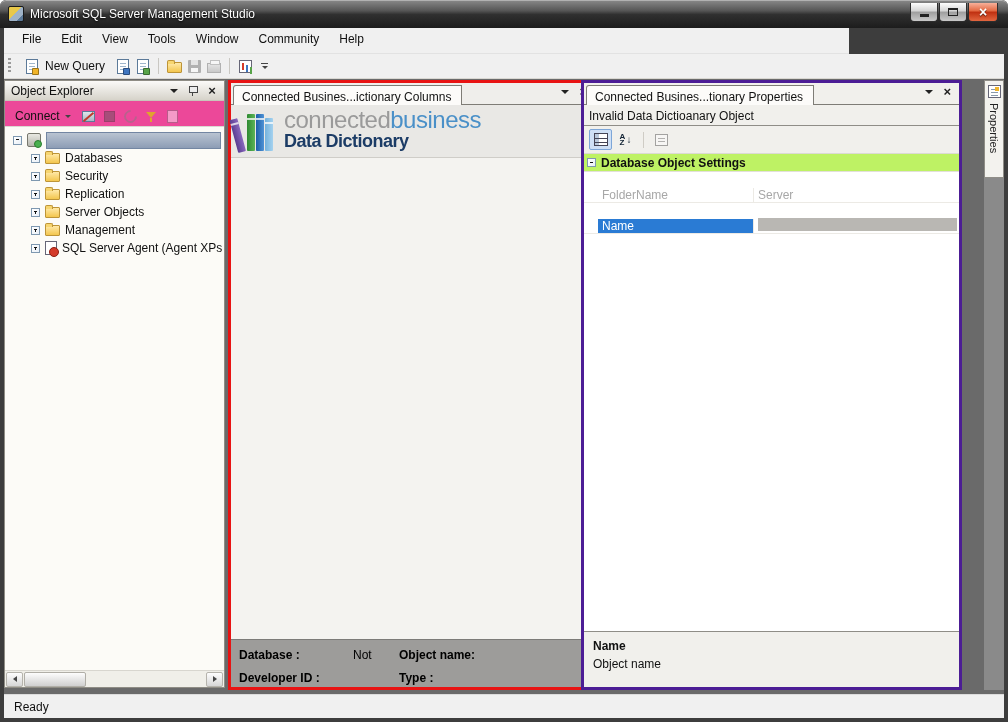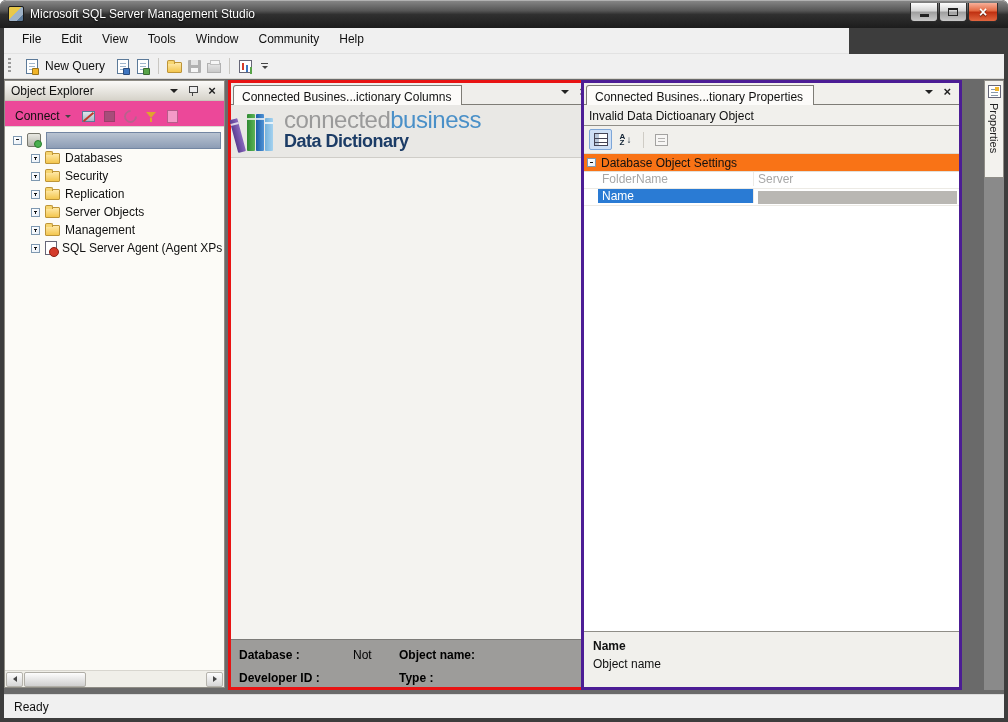--- a/index.html
+++ b/index.html
@@ -131,22 +131,22 @@
 .pg-sep{width:1px;height:16px;background:#cfccc5;margin:0 4px}
 .cat-icon{width:14px;height:13px;border:1px solid #445;background:linear-gradient(90deg,#b9c8da 0 4px,#fff 4px);position:relative}
 .cat-icon::before{content:"";position:absolute;left:0;right:0;top:4px;height:1px;background:#445}
 .cat-icon::after{content:"";position:absolute;left:0;right:0;top:8px;height:1px;background:#445}
 .az-icon{display:flex;align-items:center}
 .az-letters{display:flex;flex-direction:column;font-size:8px;line-height:6px;font-weight:bold;color:#123}
 .az-arrow{font-size:10px;line-height:12px;color:#123;margin-left:1px}
 .pp-icon{width:13px;height:12px;border:1px solid #445;background:#fff;position:relative}
 .pp-icon::before{content:"";position:absolute;left:2px;right:2px;top:3px;height:1px;background:#667;box-shadow:0 3px 0 #667}
 .pg-grid{flex:none;background:#fff;border-top:1px solid #dcdad3}
-.cat-row{height:18px;display:flex;align-items:center;gap:5px;background:#f97316;font-weight:normal;padding-left:3px;border-bottom:1px solid #e2e0da}
-.pg-row{height:17px;display:flex;align-items:flex-start;border-bottom:1px solid #eceae5}
+.cat-row{height:18px;display:flex;align-items:center;gap:5px;background:#bef264;font-weight:bold;padding-left:3px;border-bottom:1px solid #e2e0da}
+.pg-row{height:31px;display:flex;align-items:flex-end;border-bottom:1px solid #eceae5}
 .pg-indent{width:14px;flex:none;background:#f1f0ec;border-right:1px solid #e2e0da}
 .pg-name{width:156px;flex:none;display:flex;align-items:center;padding-left:4px;border-right:1px solid #eceae5}
 .pg-value{flex:1;display:flex;align-items:center;padding-left:4px}
 .pg-row.dim .pg-name,.pg-row.dim .pg-value{color:#a7a7a7}
 .pg-row.selected .pg-name{background:#2a7bd4;color:#fff}
 .disabled-box{flex:1;height:13px;margin:2px 2px 2px 0;background:#b9b7b3}
 .pg-fill{flex:1;background:#fff}
 .pg-help{height:56px;flex:none;background:#f1f0ec;border-top:1px solid #8f8d87;padding:7px 9px}
 .help-title{font-weight:bold}
 .help-text{margin-top:4px}

